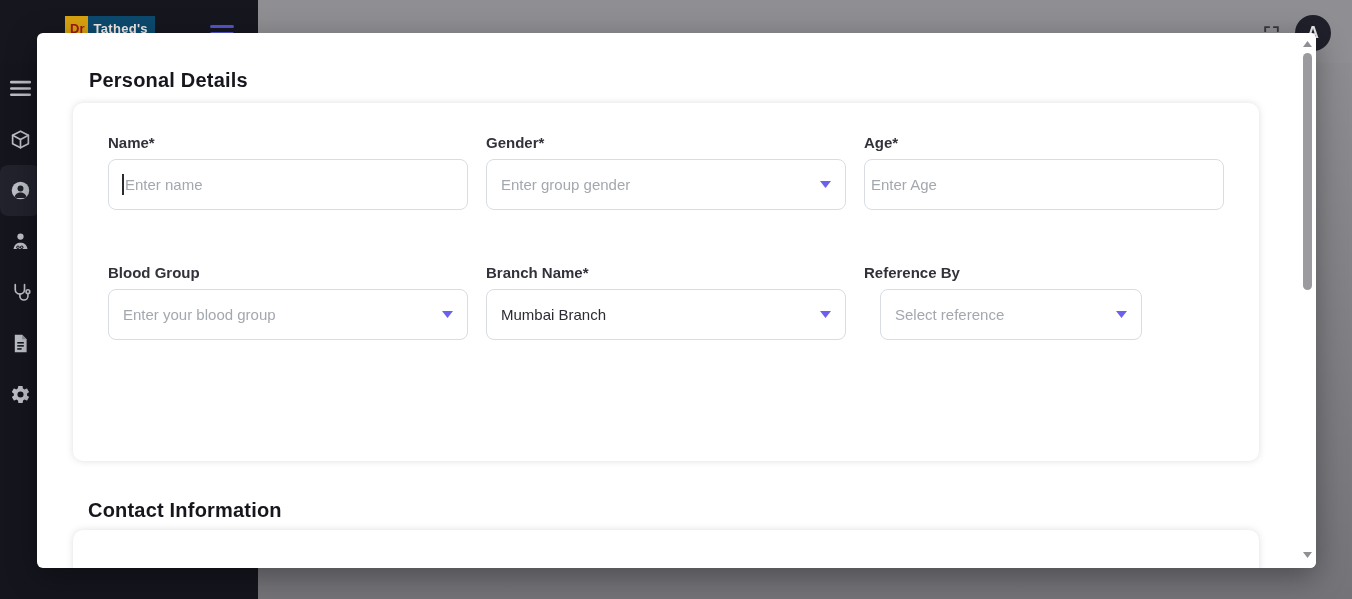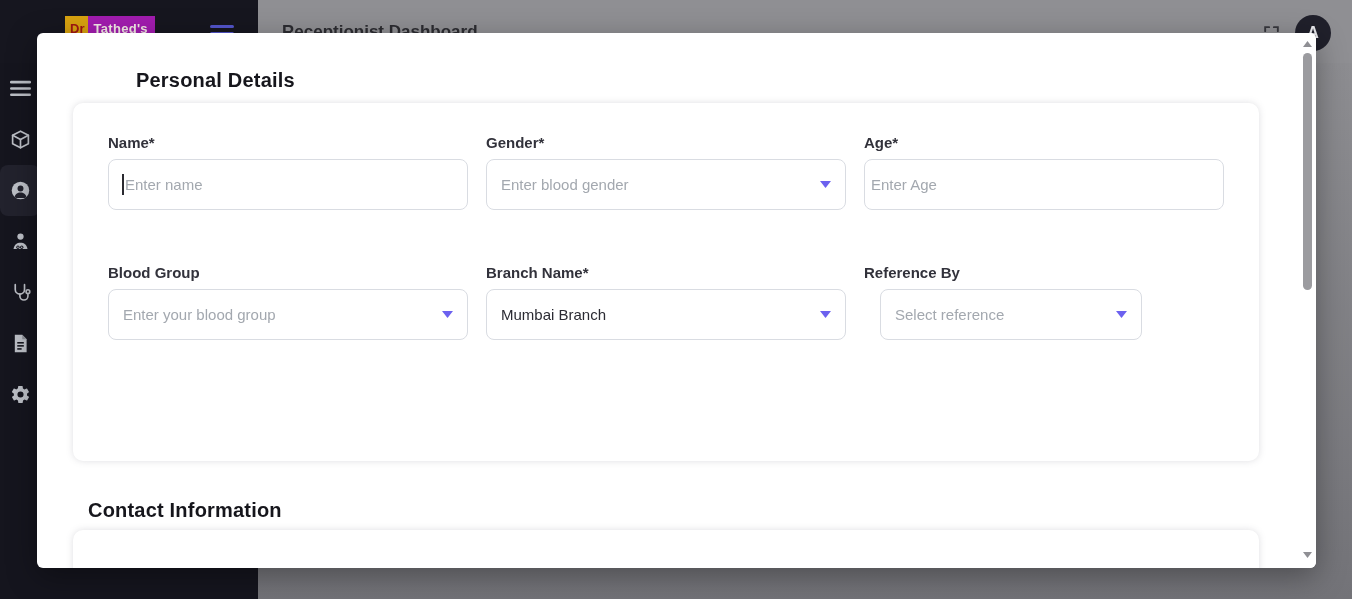--- a/index.html
+++ b/index.html
@@ -3,21 +3,21 @@
 <meta charset="utf-8">
 <style>
   * { margin:0; padding:0; box-sizing:border-box; }
   html,body { width:1352px; height:599px; overflow:hidden; font-family:"Liberation Sans", sans-serif; background:#86868a; }
   .app { position:absolute; inset:0; }
 
   
   .topbar-left { position:absolute; left:0; top:0; width:258px; height:63px; background:#16161f; z-index:1; }
   .logo { position:absolute; left:65px; top:16px; display:flex; font-weight:700; font-size:13px; line-height:1; }
   .logo-dr { background:#d8a210; color:#a01712; padding:6px 4px 5px 5px; }
-  .logo-name { background:#a21caf; color:#f3e9e6; padding:6px 7px 5px 5px; letter-spacing:.3px;text-align:center; }
+  .logo-name { background:#0c4a6e; color:#f3e9e6; padding:6px 7px 5px 5px; letter-spacing:.3px;text-align:center; }
   .nav-burger { position:absolute; left:210px; top:25px; width:24px; height:17px; cursor:pointer; }
   .nav-burger span { display:block; height:3px; border-radius:2px; background:#5355cb; margin-bottom:3.5px; }
 
   .topbar-main { position:absolute; left:258px; top:0; right:0; height:63px; background:#8f8f93; z-index:1; }
   .page-title { position:absolute; left:24px; top:22px; font-size:17px; font-weight:700; color:#2c2c31; }
   .fullscreen-btn { position:absolute; right:71px; top:24px; width:19px; height:19px; color:#38383e; }
   .avatar { position:absolute; right:21px; top:15px; width:36px; height:36px; border-radius:50%; background:#20202b;
             color:#e8e8ec; display:flex; align-items:center; justify-content:center; font-size:16px; font-weight:700; }
 
   .sidebar { position:absolute; left:0; top:63px; width:258px; bottom:0; background:#15151e; z-index:1; }
@@ -27,21 +27,21 @@
   .ic { fill:#bcbfc6; }
   .ic-stroke { fill:none; stroke:#bcbfc6; stroke-width:1.9; stroke-linecap:round; stroke-linejoin:round; }
 
   .content-dim { position:absolute; left:258px; top:63px; right:0; bottom:0; z-index:1;
                  background:linear-gradient(#8d8d91, #737378); }
 
   
   .modal { position:absolute; left:37px; top:33px; width:1279px; height:535px; background:#ffffff;
            border-radius:6px; z-index:10; overflow:hidden; box-shadow:0 8px 30px rgba(0,0,0,.35); }
   .section-title { position:absolute; left:52px; font-size:20px; font-weight:700; color:#16161c; letter-spacing:.2px; }
-  #title-personal { top:36px;margin-left:47px; }
+  #title-personal { top:36px; }
   #title-contact { left:51px; top:466px; }
 
   .card { position:absolute; left:36px; width:1186px; background:#fff; border-radius:10px;
           box-shadow:0 0 7px rgba(110,110,125,.22); }
   #card-personal { top:70px; height:358px; padding:32px 35px; }
   #card-contact { top:497px; height:80px; }
 
   .grid { display:grid; grid-template-columns:360px 360px 360px; column-gap:18px; row-gap:21px; }
   .field label { display:block; font-size:15px; line-height:15px; font-weight:700; color:#32323b; margin-bottom:9px; }
   .control, .field input { width:360px; height:51px; border:1px solid #d9dce2; border-radius:8px; background:#fff;
@@ -77,21 +77,20 @@
       <span class="logo-name">Tathed's</span>
     </div>
     <div class="nav-burger">
       <span></span>
         <span></span>
         <span></span>
     </div>
   </div>
 
   <div class="topbar-main">
-    <div class="page-title">Receptionist Dashboard</div>
     <div class="fullscreen-btn">
       <svg viewBox="0 0 24 24" fill="none" stroke="#38383e" stroke-width="2.4" stroke-linecap="round">
         <path d="M4 9 V4 H9"></path>
           <path d="M15 4 H20 V9"></path>
           <path d="M20 15 V20 H15"></path>
           <path d="M9 20 H4 V15"></path>
       </svg>
     </div>
     <div class="avatar">
       <span>A</span>
@@ -173,21 +172,21 @@
         <div class="input-wrap">
           <input type="text" placeholder="Enter name" style="">
           <div class="caret-bar"></div>
         </div>
       </div>
 
 
       <div class="field">
         <label>Gender*</label>
         <div class="control">
-          <span class="ph">Enter blood gender</span>
+          <span class="ph">Enter group gender</span>
           <svg class="dd-arrow" viewBox="0 0 11 7">
               <path d="M0 0 H11 L5.5 7 Z" fill="#6c61ef"></path>
             </svg>
         </div>
       </div>
 
 
       <div class="field">
         <label>Age*</label>
         <input type="text" placeholder="Enter Age" style="">

